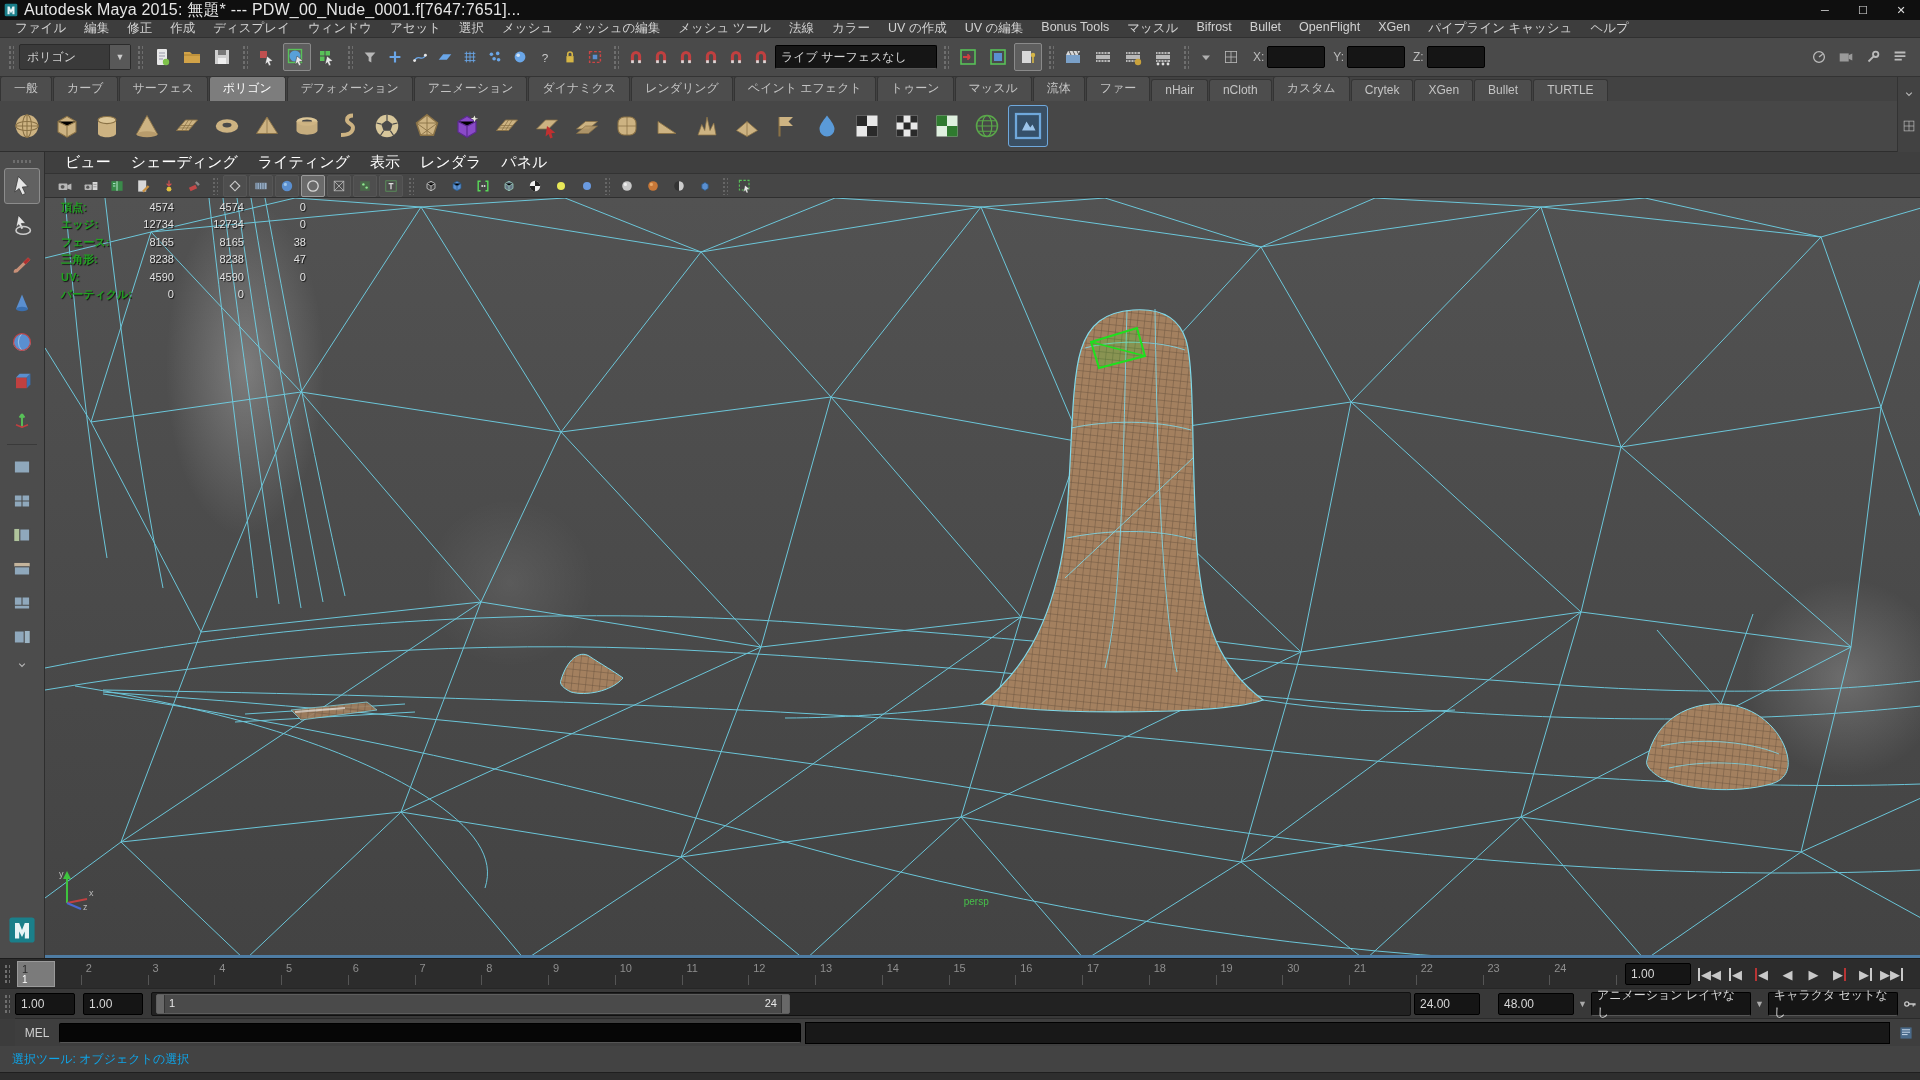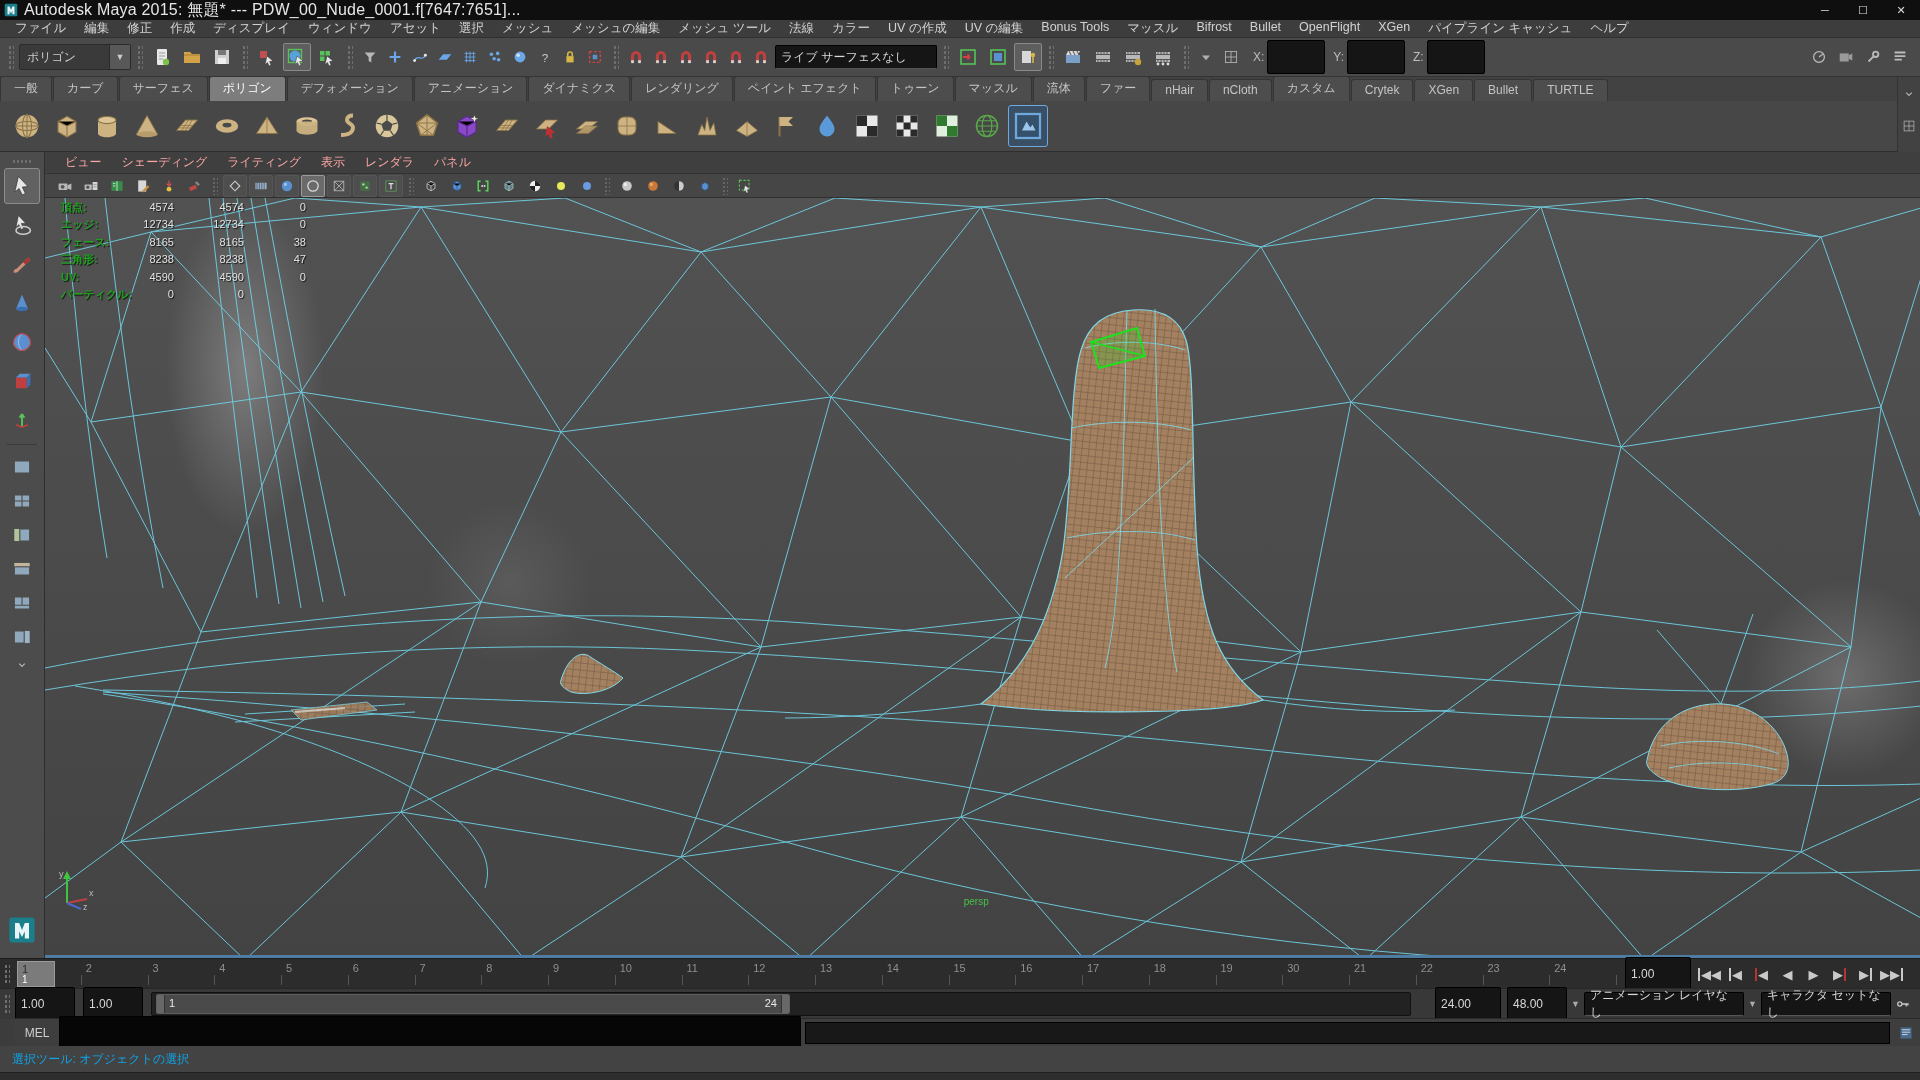--- a/index.html
+++ b/index.html
@@ -18,39 +18,39 @@
   #statusline{position:absolute;top:38px;left:0;right:0;height:38px;background:#4a4a4a;border-bottom:1px solid #333;display:flex;align-items:center;padding:0 4px;gap:2px}
   .grip{width:7px;height:26px;border-radius:2px;background-image:radial-gradient(#6e6e6e 1px,transparent 1.2px);background-size:4px 5px;background-position:1px 1px;margin:0 3px;flex:none}
   .dropdown{height:24px;width:110px;background:#3a3a3a;border:1px solid #2b2b2b;border-radius:2px;display:flex;align-items:center;flex:none}
   .dropdown .dval{flex:1;padding-left:7px;color:#cfcfcf}
   .dropdown .darr{width:20px;height:100%;background:#585858;border-left:1px solid #2b2b2b;display:flex;align-items:center;justify-content:center;color:#ccc;font-size:9px}
   .tbtn{width:26px;height:26px;flex:none;display:flex;align-items:center;justify-content:center;border-radius:2px;border:1px solid transparent}
   .tbtn.active{background:#5e5e5e;border-color:#8a8a8a}
   .tbtn.mini{width:22px;height:24px}
   .field{height:22px;background:#151515;border:1px solid #000;border-bottom-color:#555;border-radius:2px;color:#d8d8d8;padding:0 5px;display:flex;align-items:center;flex:none}
   .flabel{color:#bdbdbd;margin:0 3px 0 8px;flex:none}
-  input.ifield{height:22px;background:#151515;border:1px solid #000;border-radius:2px;color:#d8d8d8;padding:16px 5px;font:12px "Liberation Sans","DejaVu Sans",sans-serif;box-sizing:border-box}
+  input.ifield{height:22px;background:#151515;border:1px solid #000;border-radius:2px;color:#d8d8d8;padding:4px 5px;font:12px "Liberation Sans","DejaVu Sans",sans-serif;box-sizing:border-box}
   
   #shelftabs{position:absolute;top:77px;left:0;right:22px;height:24px;background:#424242;display:flex;align-items:flex-end;border-bottom:1px solid #363636}
   .shelf-tab{padding:3px 13px 4px;font-size:12px;background:#4d4d4d;color:#c4c4c4;border:1px solid #343434;border-bottom:none;border-radius:3px 3px 0 0;margin-right:1px;white-space:nowrap}
   .shelf-tab.active{background:#7d7d7d;color:#fff}
   #shelficons{position:absolute;top:101px;left:0;right:22px;height:50px;background:#474747;border-bottom:1px solid #2e2e2e;display:flex;align-items:center;padding-left:8px;gap:2px}
   .sbtn{width:38px;height:40px;flex:none;display:flex;align-items:center;justify-content:center;border-radius:3px}
   .sbtn.active{background:#3a4f63;border:1px solid #6fa8dc}
   #shelfside{position:absolute;top:77px;right:0;width:22px;height:74px;background:#424242;border-left:1px solid #333;display:flex;flex-direction:column;align-items:center;padding-top:4px;gap:6px}
   
   #main{position:absolute;top:152px;left:0;right:0;height:806px;display:flex}
   #toolbox{width:44px;background:#4c4c4c;border-right:1px solid #2e2e2e;display:flex;flex-direction:column;align-items:center;padding-top:6px;gap:2px}
   .xbtn{width:34px;height:34px;display:flex;align-items:center;justify-content:center;border-radius:3px;border:1px solid transparent;flex:none}
   .xbtn.active{background:#616161;border-color:#8c8c8c}
   .xbtn.small{height:30px}
   .tb-sep{width:30px;height:1px;background:#3a3a3a;margin:4px 0;flex:none}
   #vpanel{flex:1;display:flex;flex-direction:column;background:#454545;min-width:0}
   #panelmenus{height:21px;background:#3f3f3f;border-bottom:1px solid #333;display:flex;align-items:center;padding-left:10px}
-  .pmenu{padding:0 10px;font-size:12px;color:#fca5a5;white-space:nowrap}
+  .pmenu{padding:0 10px;font-size:15px;color:#ffffff;white-space:nowrap}
   #paneltools{height:23px;background:#464646;border-bottom:1px solid #2f2f2f;display:flex;align-items:center;padding-left:8px;gap:2px}
   .ptbtn{width:22px;height:20px;flex:none;display:flex;align-items:center;justify-content:center;border:1px solid #565656;background:#4e4e4e;border-radius:2px}
   .ptbtn.flat{border-color:transparent;background:transparent}
   .ptbtn.active{background:#6a6a6a;border-color:#9a9a9a}
   .pt-sep{width:6px;height:18px;background-image:radial-gradient(#666 1px,transparent 1.2px);background-size:4px 4px;margin:0 3px;flex:none}
   #view3d{flex:1;position:relative;overflow:hidden;background:linear-gradient(#525252,#434343)}
   .glow{position:absolute;border-radius:50%;pointer-events:none}
   #hud{position:absolute;left:16px;top:1px;font-size:11px;line-height:17.4px}
   #hud table{border-collapse:collapse}
   #hud td{padding:0;text-shadow:1px 1px 1px rgba(0,0,0,.8);white-space:nowrap}
@@ -1145,22 +1145,22 @@
   <input class="ifield" style="width: 60px; margin-left: 2px;" value="1.00">
   <input class="ifield" style="width: 60px; margin-left: 8px;" value="1.00">
   <div id="rtrack">
     <div id="rbar">
       <div class="h left"></div>
       <div class="h right"></div>
       <span class="lab" style="left:12px">1</span>
       <span class="lab" style="right:12px">24</span>
     </div>
   </div>
-  <input class="ifield" style="width: 66px; margin-left: 24px;" value="24.00">
-  <input class="ifield" style="width: 60px; margin-left: 6px;" value="48.00">
+  <input class="ifield" style="width: 66px; margin-left: 3px;" value="24.00">
+  <input class="ifield" style="width: 76px; margin-left: 18px;" value="48.00">
   <span style="margin:0 4px;color:#aaa;font-size:9px">▼</span>
   <div class="field" style="width:148px">アニメーション レイヤなし</div>
   <span style="margin:0 4px;color:#aaa;font-size:9px">▼</span>
   <div class="field" style="width:118px">キャラクタ セットなし</div>
   <span class="tbtn mini">
     <svg viewBox="0 0 20 20" width="16" height="16">
         <circle cx="6" cy="10" r="2.6" fill="none" stroke="#c8c8c8" stroke-width="1.6"></circle>
         <path d="M8.6 10H17M14 10v3M16 10v2" stroke="#c8c8c8" stroke-width="1.6"></path>
       </svg>
   </span>

